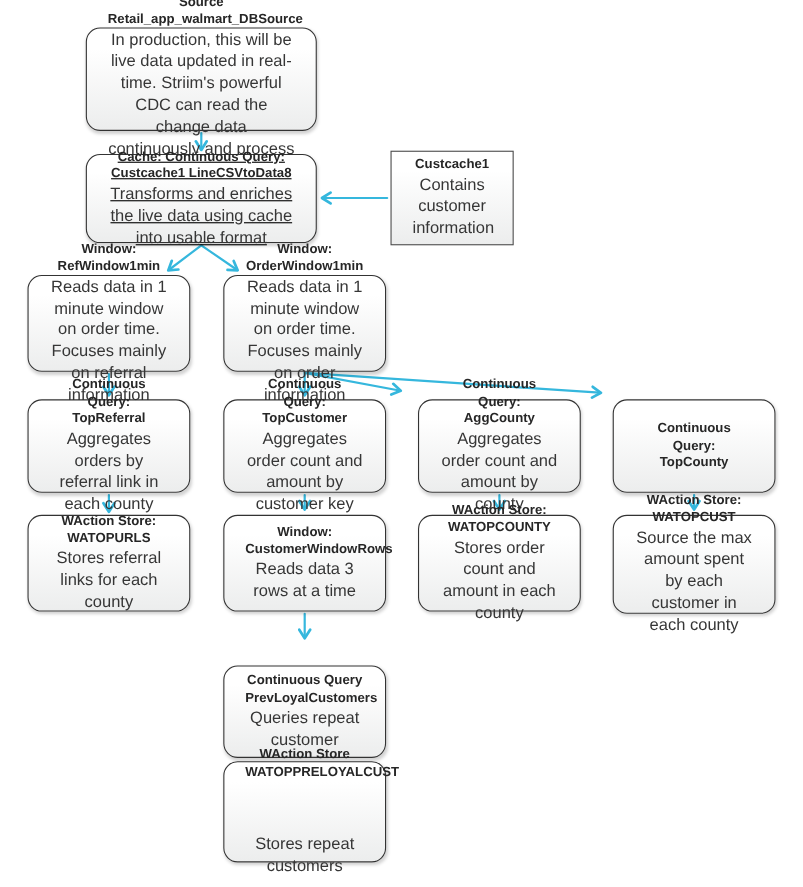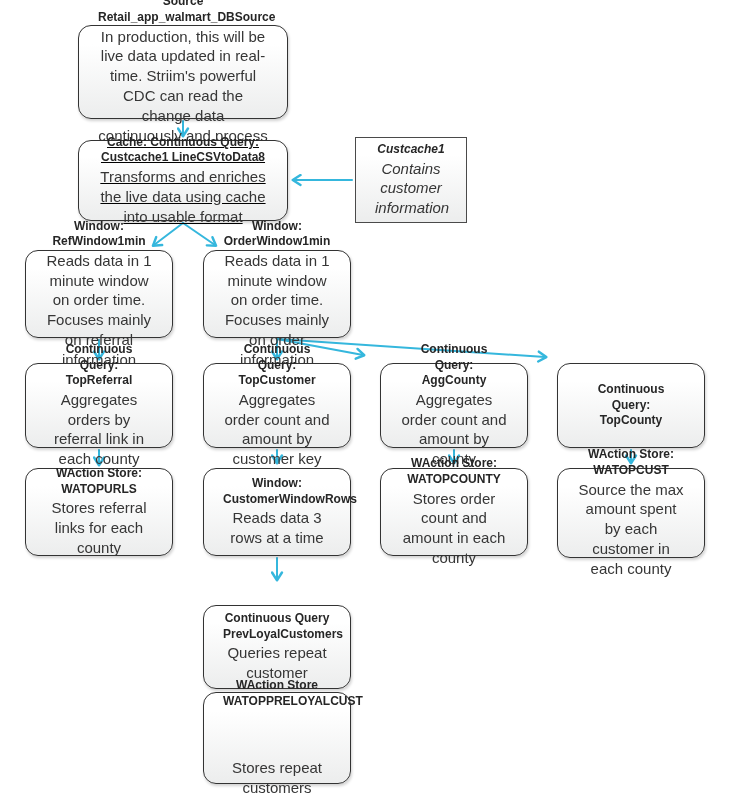--- a/index.html
+++ b/index.html
@@ -27,21 +27,21 @@
     border: 1.6px solid #333333;
     background: linear-gradient(#ffffff 20%, #eceded 100%);
     display: flex;
     flex-direction: column;
     justify-content: center;
     text-align: center;
     padding: 4px 19px;
     box-shadow: 1px 2px 3px rgba(0,0,0,0.18);
   }
   .node.rounded { border-radius: 13px; }
-  .node.square  { border-radius: 0; border-width: 1.8px; border-color: #4a4a4a; font-style: italic; }
+  .node.square  { border-radius: 0; border-width: 1.8px; border-color: #4a4a4a; }
   .node-title {
     font-size: 12px;
     font-weight: 700;
     color: #262626;
     line-height: 1.3;
     white-space: pre-line;
   }
   .node-body {
     font-size: 15px;
     color: #363636;

